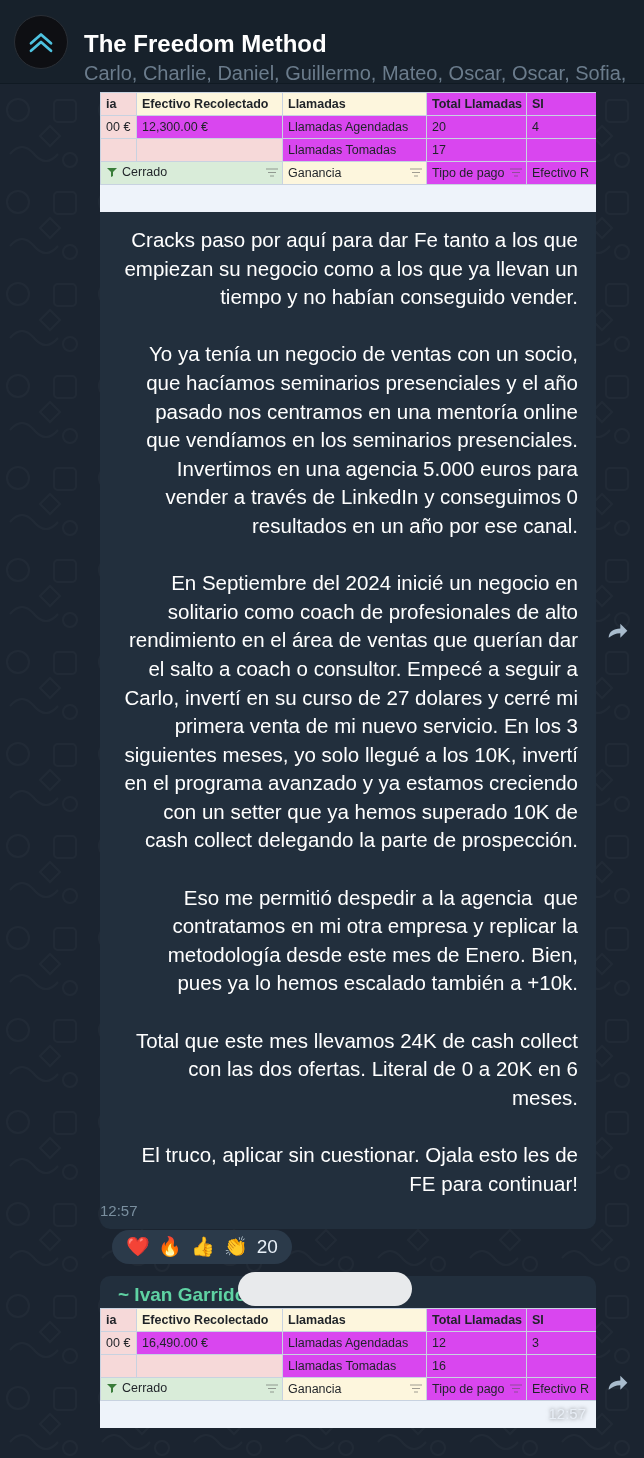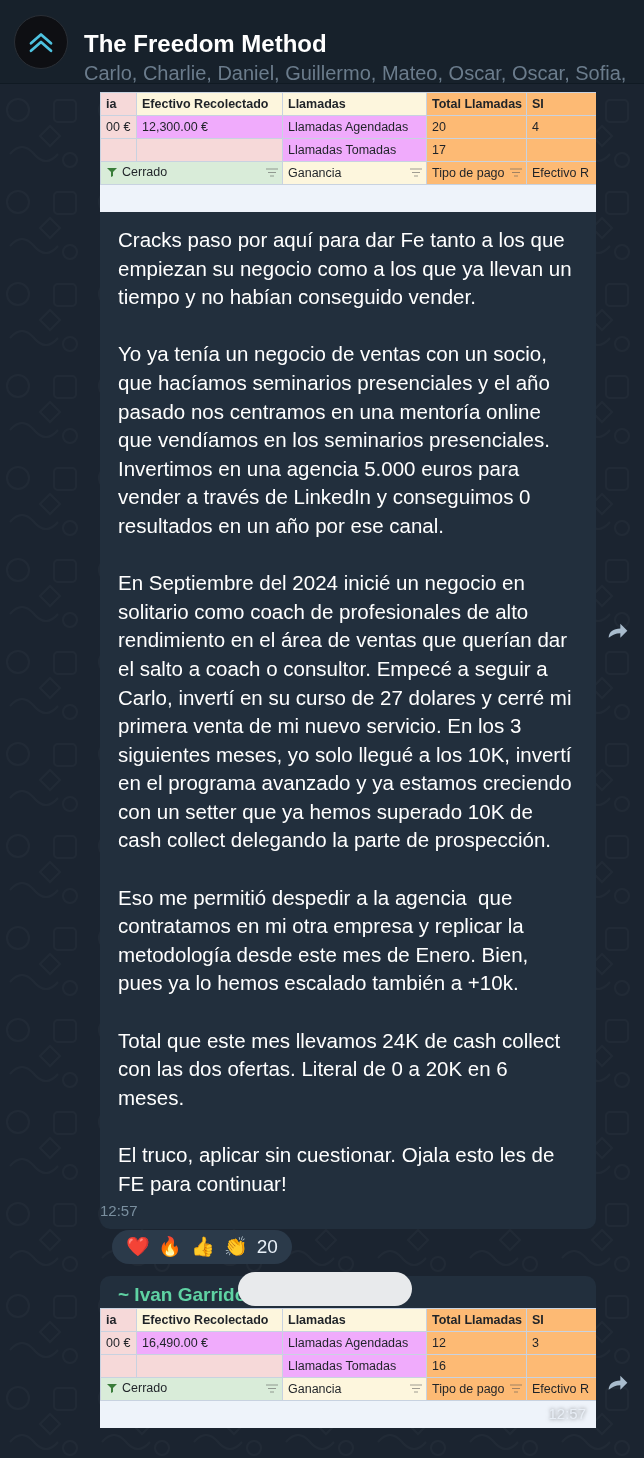--- a/index.html
+++ b/index.html
@@ -74,35 +74,36 @@
   .sheet table { border-collapse: collapse; width: 100%; table-layout: fixed; }
   .sheet td {
     font-size: 12.5px; color: #1f2328;
     border: 1px solid #c8d2e0;
     padding: 3px 5px;
     white-space: nowrap; overflow: hidden;
     height: 23px;
   }
   .c-pink { background: #f6d9d9; margin-left: 7px; }
   .c-cream { background: #fdf6dd; }
-  .c-blue { background: #fdba74; }
-  .c-white { background: #f0abfc; }
+  .c-blue { background: #d946ef; }
+  .c-white { background: #d946ef; }
   .c-green { background: #d9ecd9; }
   .bold { font-weight: bold; }
   .filter-row td { font-weight: normal; position: relative; }
   .fi { display:inline-block; vertical-align:-2px; margin-right:4px; }
   .fi-right { position: absolute; right: 4px; top: 5px; opacity: .55; }
 
   .bubble-text {
     color: #ffffff;
     font-size: 20.5px;
     line-height: 28.6px;
     padding: 14px 18px 8px 18px;
     white-space: pre-wrap;
     word-wrap: break-word;
+    text-align: right;
   }
   .msg-meta {
     padding: 0 14px 10px 0;
     color: #7a8f9f;
     font-size: 15px;
     margin-top: -4px;
   }
   .msg-meta.on-table {
     position: absolute; right: 10px; bottom: 6px;
     color: #e8eef6; font-size: 15px;

